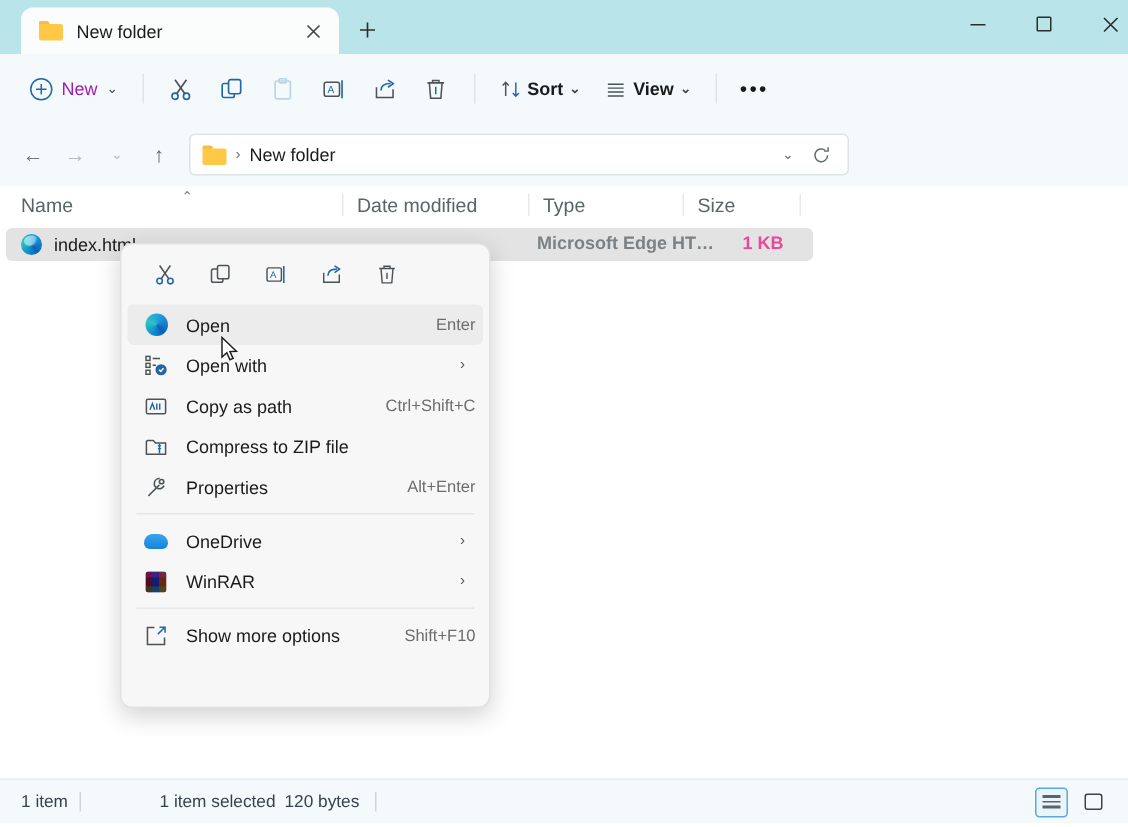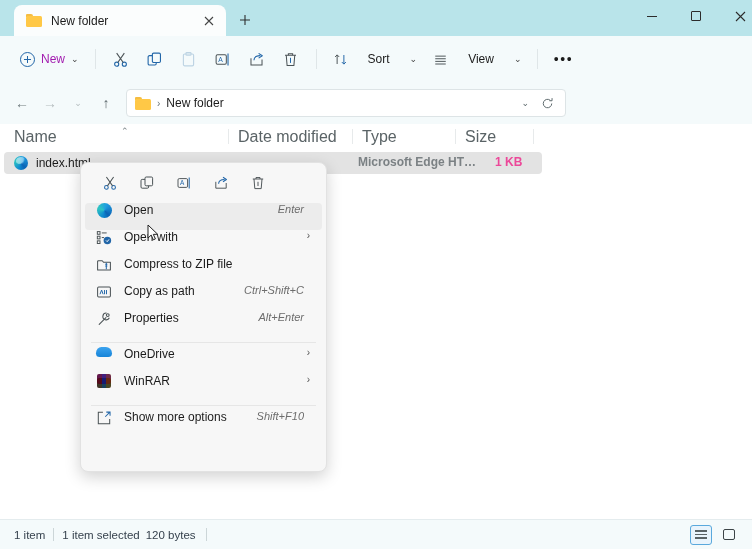--- a/index.html
+++ b/index.html
@@ -94,21 +94,21 @@
   #new-label { font-size: 12px; color: #a21caf; }
   .chev { font-size: 9px; color: #444; }
   .sep { width: 1px; height: 20px; background: #dfe6e8; margin: 0 8px; }
   .tool {
     width: 34px; height: 30px; border-radius: 4px;
     display: flex; align-items: center; justify-content: center;
   }
   .tool svg { display: block; }
   .labeled-tool {
     height: 30px; border-radius: 4px; padding: 0 8px;
-    display: flex; align-items: center; gap: 20px;
+    display: flex; align-items: center; gap: 4px; font-weight: bold;
   }
   .labeled-tool .lbl { font-size: 12px; color: #1b1b1b; }
   #dots { letter-spacing: 1.5px; font-size: 14px; color: #1b1b1b; }
 
   
   #addrrow {
     position: absolute; top: 82px; left: 0;
     width: 752px; height: 42px; background: #f4fafb;
     display: flex; align-items: center;
   }
@@ -155,21 +155,21 @@
   }
   #search-input::placeholder { color: #5c686b; }
 
   
   #colheader {
     position: absolute; top: 124px; left: 0;
     width: 752px; height: 25px; background: #ffffff;
   }
   .col {
     position: absolute; top: 0; height: 25px;
-    font-size: 16px; color: #5a6366;
+    font-size: 13px; color: #5a6366;
     display: flex; align-items: center;
   }
   .coldiv { position: absolute; top: 5px; width: 1px; height: 15px; background: #e7eaeb; }
   #sortcaret {
     position: absolute; left: 121px; top: 2px;
     font-size: 9px; color: #7b8487;
   }
 
   
   #filelist { position: absolute; top: 149px; left: 0; width: 752px; height: 372px; background: #fff; }
@@ -210,29 +210,29 @@
   #ctx-iconrow {
     height: 40px; display: flex; align-items: center; padding-left: 12px; gap: 3px;
   }
   .ctx-iconbtn {
     width: 34px; height: 30px; border-radius: 4px;
     display: flex; align-items: center; justify-content: center;
   }
   .ctx-divider { height: 1px; background: #e6e6e6; margin: 4px 10px; }
   .ctx-item {
     height: 27px; margin: 0 4px; border-radius: 4px;
-    display: flex; align-items: flex-start; position: relative;
+    display: flex; align-items: center; position: relative;
   }
   .ctx-item.sel { background: #ececec; }
   .ctx-ico {
     width: 30px; display: flex; align-items: center; justify-content: center;
     margin-left: 4px;
   }
   .ctx-lbl { font-size: 12px; color: #1b1b1b; margin-left: 5px; }
-  .ctx-acc { position: absolute; right: 18px; font-size: 11px; color: #6d6d6d; font-style: italic; }
+  .ctx-acc { position: absolute; right: 5px; font-size: 11px; color: #6d6d6d; }
   .ctx-sub { position: absolute; right: 12px; font-size: 10px; color: #555; }
 
   #cursor { position: absolute; left: 147px; top: 224px; }
   #edge-ico-mini {
     width: 15px; height: 15px; border-radius: 50%;
     background: conic-gradient(from 200deg, #0f8bd0 0deg, #2ec5c1 90deg, #1f9de0 180deg, #0b63b5 300deg, #0f8bd0 360deg);
   }
   #onedrive-ico {
     width: 16px; height: 10px;
     background: linear-gradient(#3ba3ef, #1784d8);
@@ -248,21 +248,21 @@
   }
 
   
   #statusbar {
     position: absolute; bottom: 0; left: 0; width: 752px; height: 30px;
     background: #f4fafb; border-top: 1px solid #e4ecee;
     display: flex; align-items: center;
   }
   #st-count { margin-left: 14px; font-size: 11.5px; color: #36424e; }
   #st-bar1 { width: 1px; height: 13px; background: #ccd6d8; margin: 0 8px; }
-  #st-sel { font-size: 11.5px; color: #36424e; }
+  #st-sel { font-size: 11.5px; color: #36424e; margin-left: 44px; }
   #st-bytes { font-size: 11.5px; color: #36424e; margin-left: 6px; text-align: center; }
   #st-bar2 { width: 1px; height: 13px; background: #ccd6d8; margin-left: 10px; }
   #view-toggles { position: absolute; right: 12px; display: flex; gap: 6px; align-items: center; }
   #details-view {
     width: 22px; height: 20px; border: 1px solid #5aa9dd; border-radius: 3px;
     background: #e9f4fc; display: flex; flex-direction: column;
     justify-content: center; align-items: center; gap: 2px;
   }
   #details-view i { display: block; width: 12px; height: 1.5px; background: #5a6366; }
   #icons-view {
@@ -477,38 +477,38 @@
           <path d="M11.3 11.8 L12.6 13.1 L14.6 10.6" stroke="#fff" stroke-width="1.1"></path>
         </svg>
       </span>
       <span class="ctx-lbl">Open with</span>
       <span class="ctx-sub">›</span>
     </div>
 
 
     <div class="ctx-item">
       <span class="ctx-ico">
+        <svg width="16" height="16" viewBox="0 0 18 18" fill="none">
+          <rect x="1.8" y="3.5" width="14.4" height="11" rx="1.2" stroke="#4b5356" stroke-width="1.15"></rect>
+          <path d="M4.5 11.5 L6.3 6.8 L8 11.5 M9.6 6.8 V11.5 M11.8 6.8 V11.5" stroke="#2266a8" stroke-width="1.1"></path>
+        </svg>
+      </span>
+      <span class="ctx-lbl">Copy as path</span>
+      <span class="ctx-acc">Ctrl+Shift+C</span>
+    </div>
+
+    <div class="ctx-item">
+      <span class="ctx-ico">
         <svg width="16" height="16" viewBox="0 0 18 18" fill="none" stroke="#4b5356" stroke-width="1.15">
           <path d="M1.8 4.8 V14.5 H16.2 V6 H8.6 L7 4.2 H2.6 Z" stroke-linejoin="round"></path>
           <path d="M11.6 6.6 V13.8" stroke="#2266a8"></path>
           <path d="M10.4 8.2 H12.8 M10.4 10.2 H12.8" stroke="#2266a8" stroke-width="1"></path>
         </svg>
       </span>
       <span class="ctx-lbl">Compress to ZIP file</span>
-    </div>
-
-    <div class="ctx-item">
-      <span class="ctx-ico">
-        <svg width="16" height="16" viewBox="0 0 18 18" fill="none">
-          <rect x="1.8" y="3.5" width="14.4" height="11" rx="1.2" stroke="#4b5356" stroke-width="1.15"></rect>
-          <path d="M4.5 11.5 L6.3 6.8 L8 11.5 M9.6 6.8 V11.5 M11.8 6.8 V11.5" stroke="#2266a8" stroke-width="1.1"></path>
-        </svg>
-      </span>
-      <span class="ctx-lbl">Copy as path</span>
-      <span class="ctx-acc">Ctrl+Shift+C</span>
     </div>
 
     <div class="ctx-item">
       <span class="ctx-ico">
         <svg width="16" height="16" viewBox="0 0 18 18" fill="none" stroke="#4b5356" stroke-width="1.2">
           <path d="M11.8 2.3 A3.8 3.8 0 1 0 15 7.6 L15 7.6"></path>
           <circle cx="13.2" cy="4.6" r="1.6"></circle>
           <path d="M11.2 7.4 L3.6 15" stroke-linecap="round"></path>
         </svg>
       </span>

